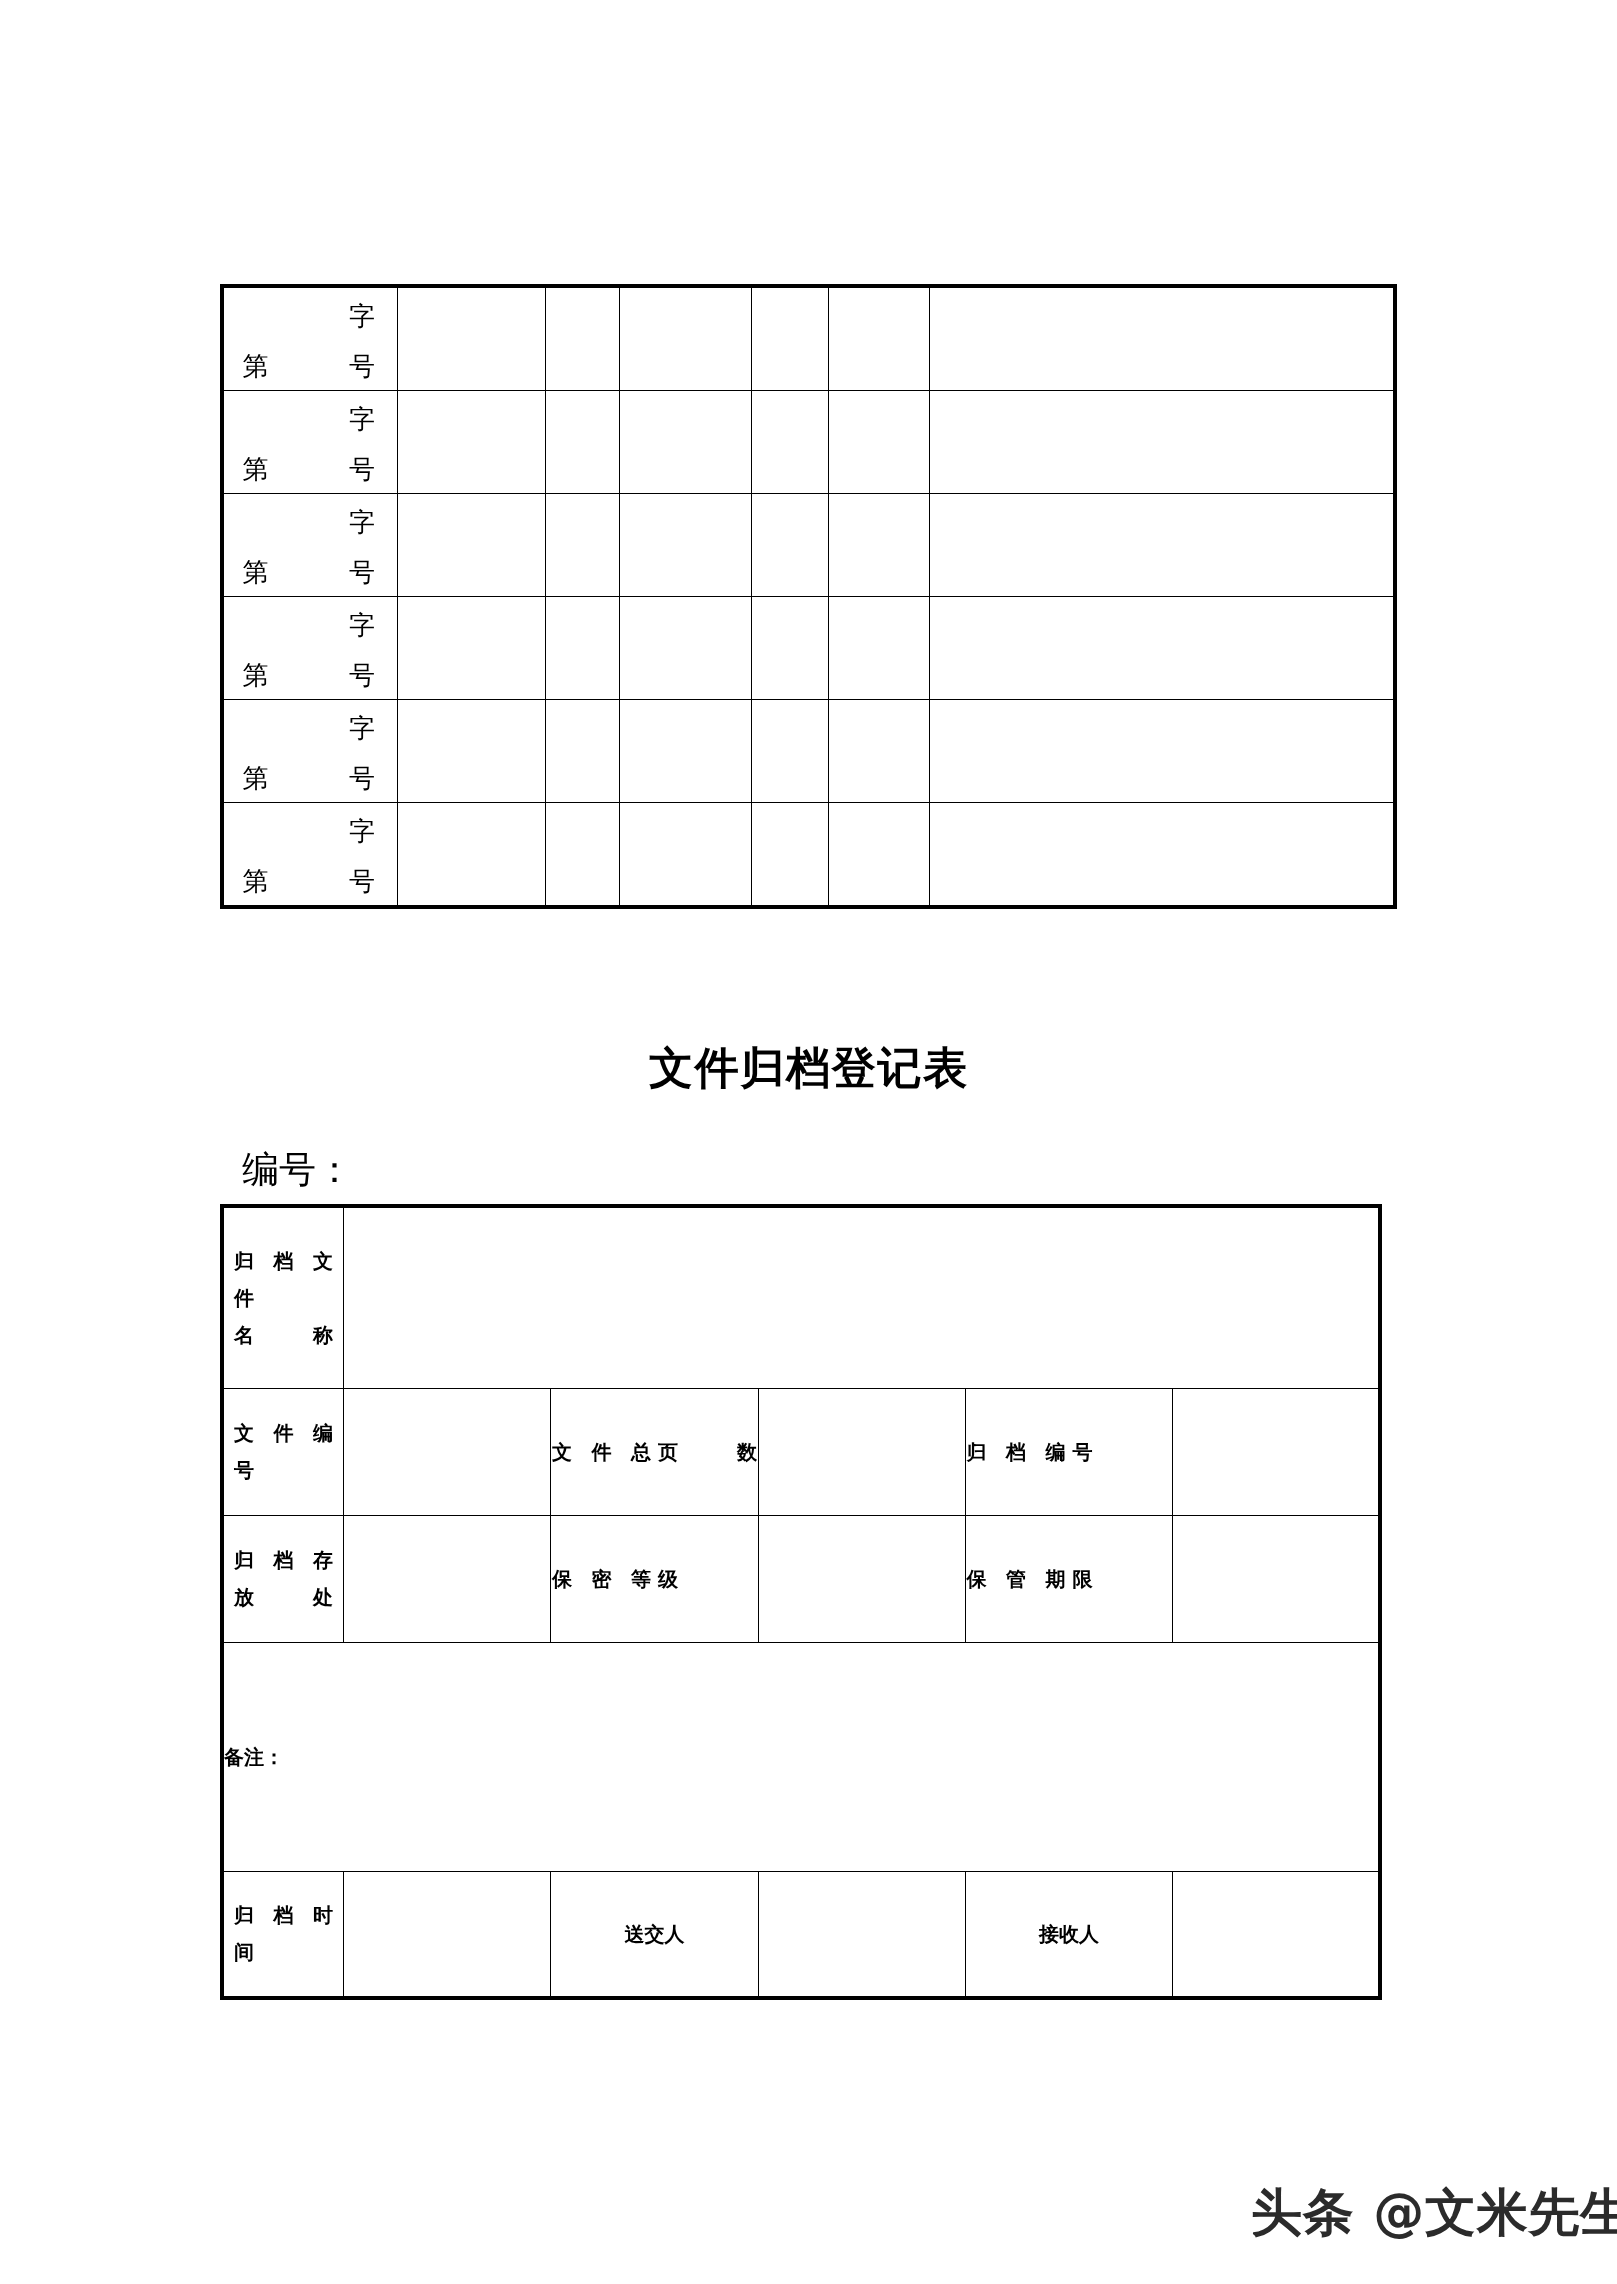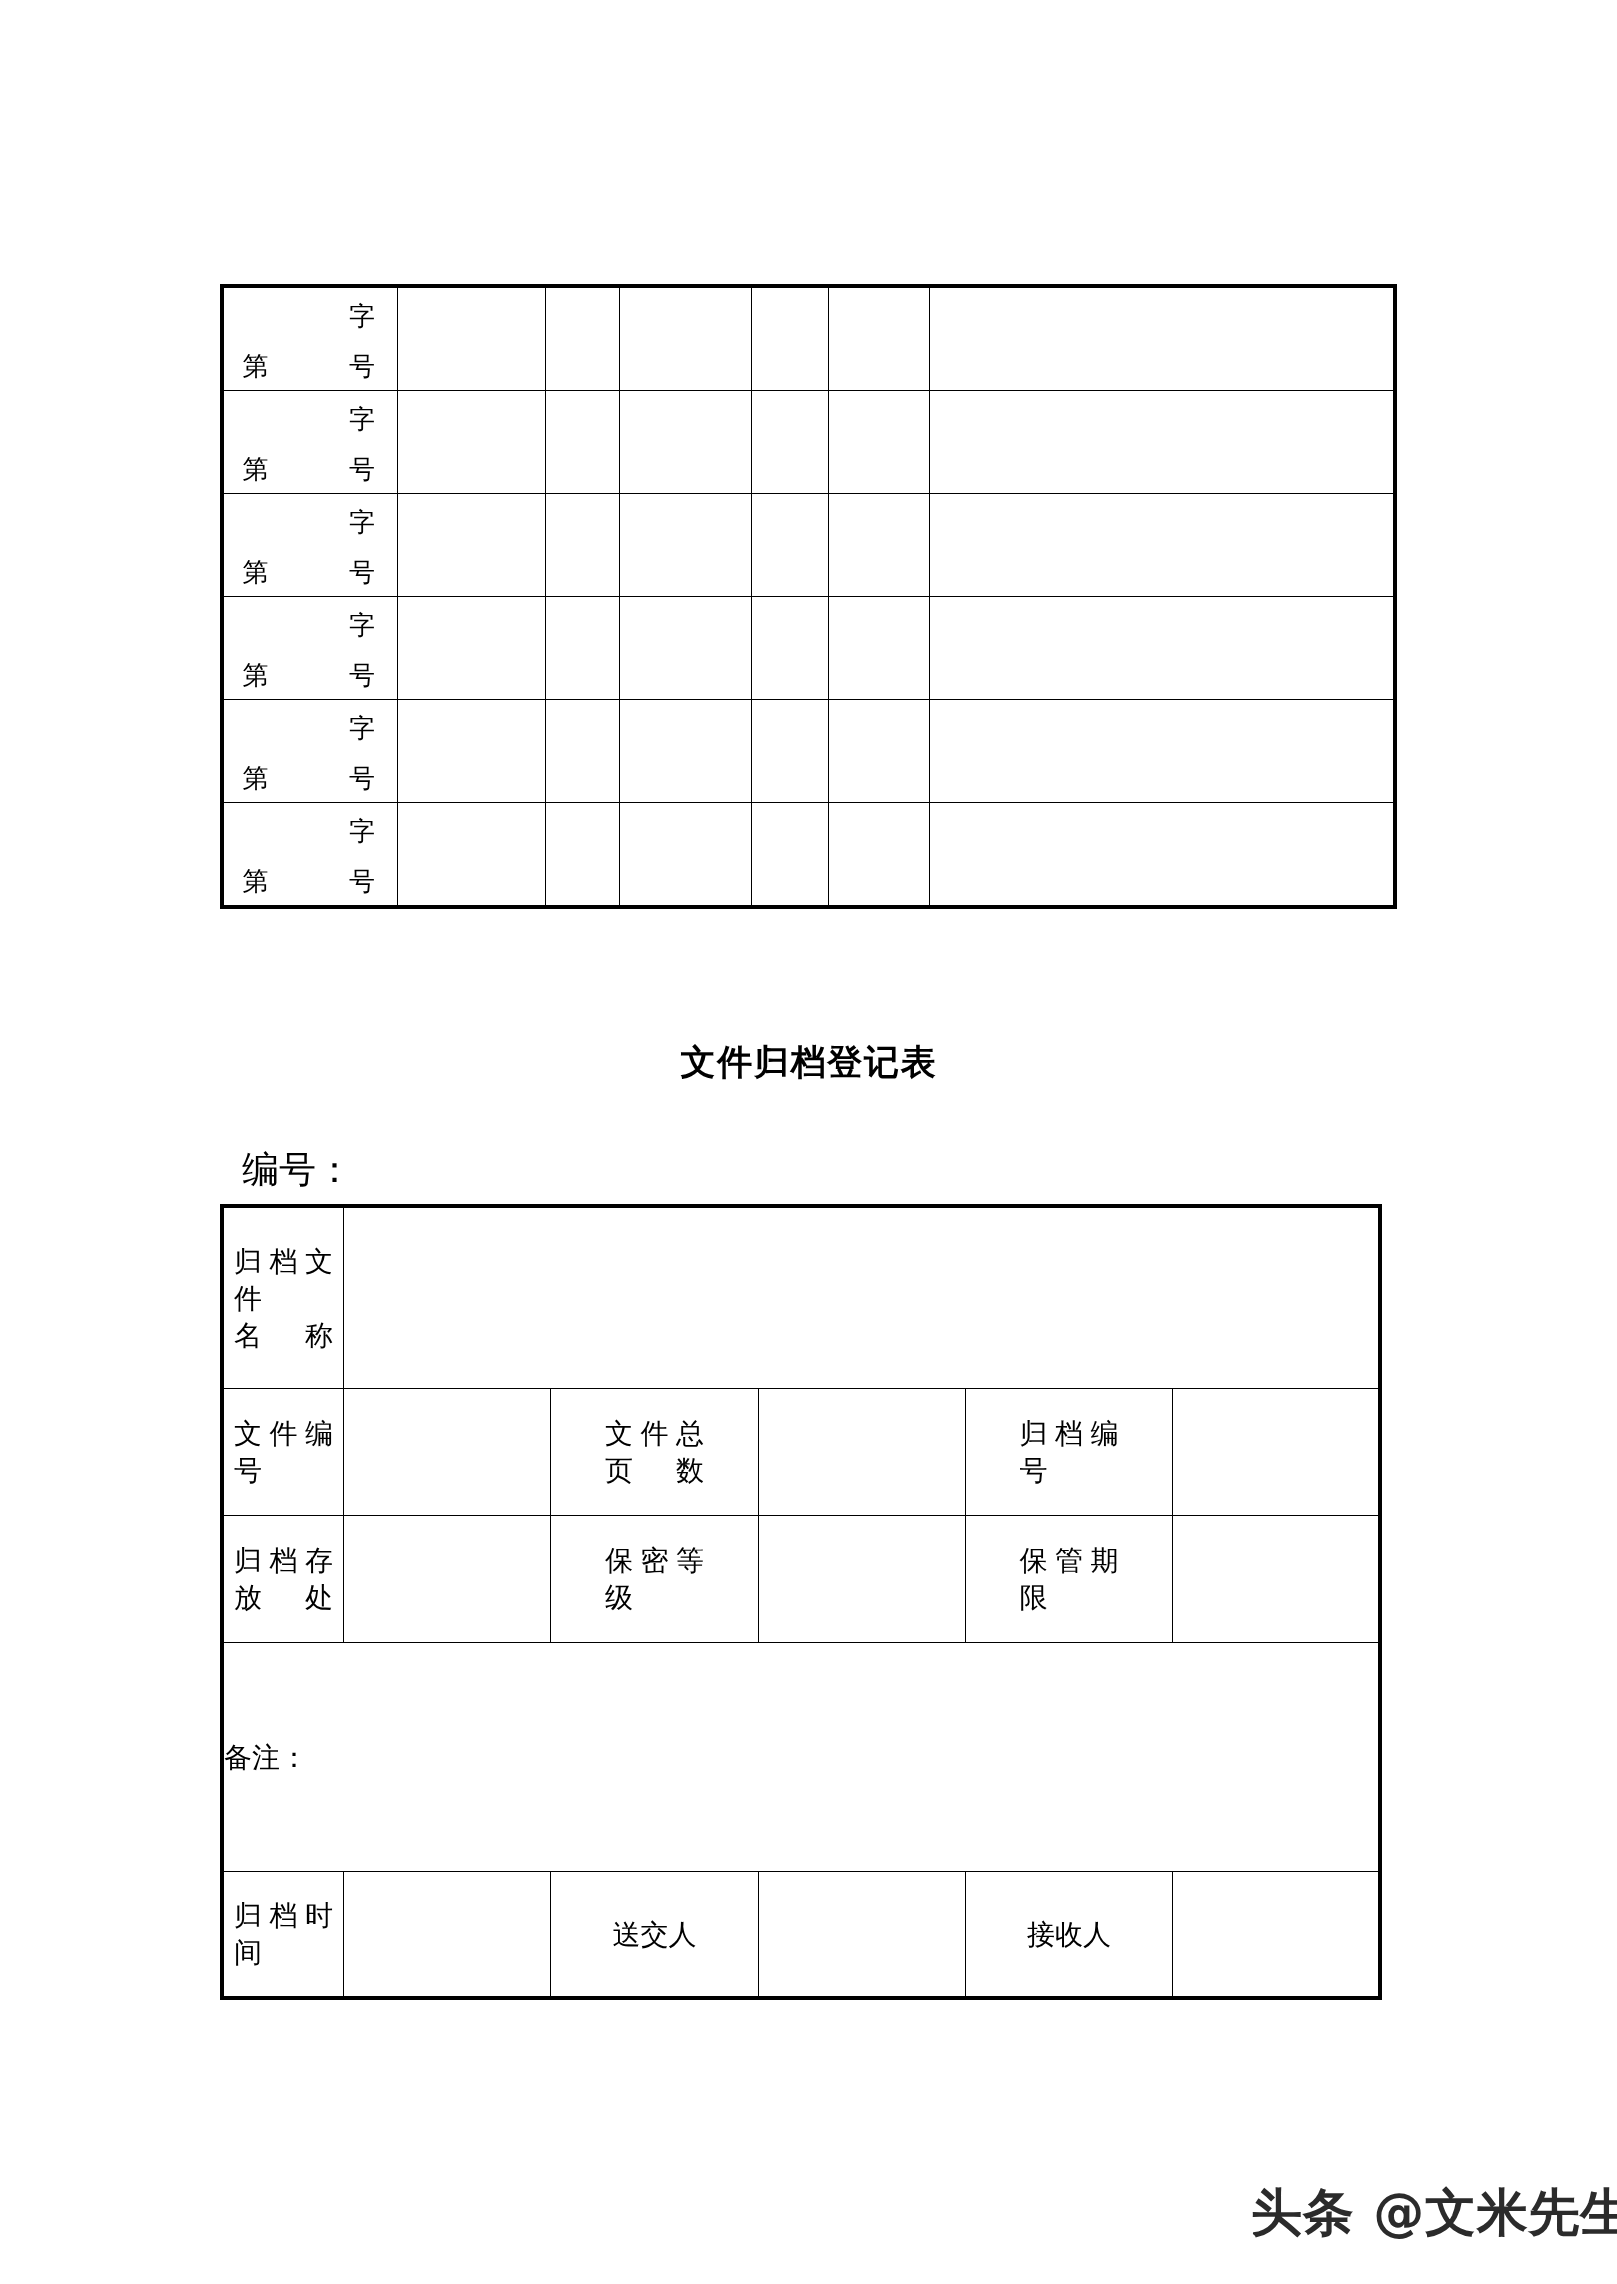--- a/index.html
+++ b/index.html
@@ -73,21 +73,21 @@
     line-height: 32px;
   }
 
   
   #form-title {
     position: absolute;
     left: 0;
     top: 1039px;
     width: 1618px;
     text-align: center;
-    font-size: 35px;
+    font-size: 44px;
     font-weight: bold;
     letter-spacing: 1.7px;
     font-family: "DejaVu Serif", "Liberation Serif", serif;
   }
 
   
   #serial-label {
     position: absolute;
     left: 242px;
     top: 1153px;
@@ -100,22 +100,23 @@
     position: absolute;
     left: 220px;
     top: 1204px;
     width: 1162px;
   }
   #bottom-table {
     width: 1162px;
     border: 4.2px solid #000000;
   }
   #bottom-table td {
-    font-size: 28px;
+    font-size: 20px;
     line-height: 37px;
+    font-weight: bold;
   }
 
   
   .lbl {
     text-align: center;
     padding: 5px 6.7px;
   }
   .lbl .stack {
     display: inline-block;
     text-align: justify;

